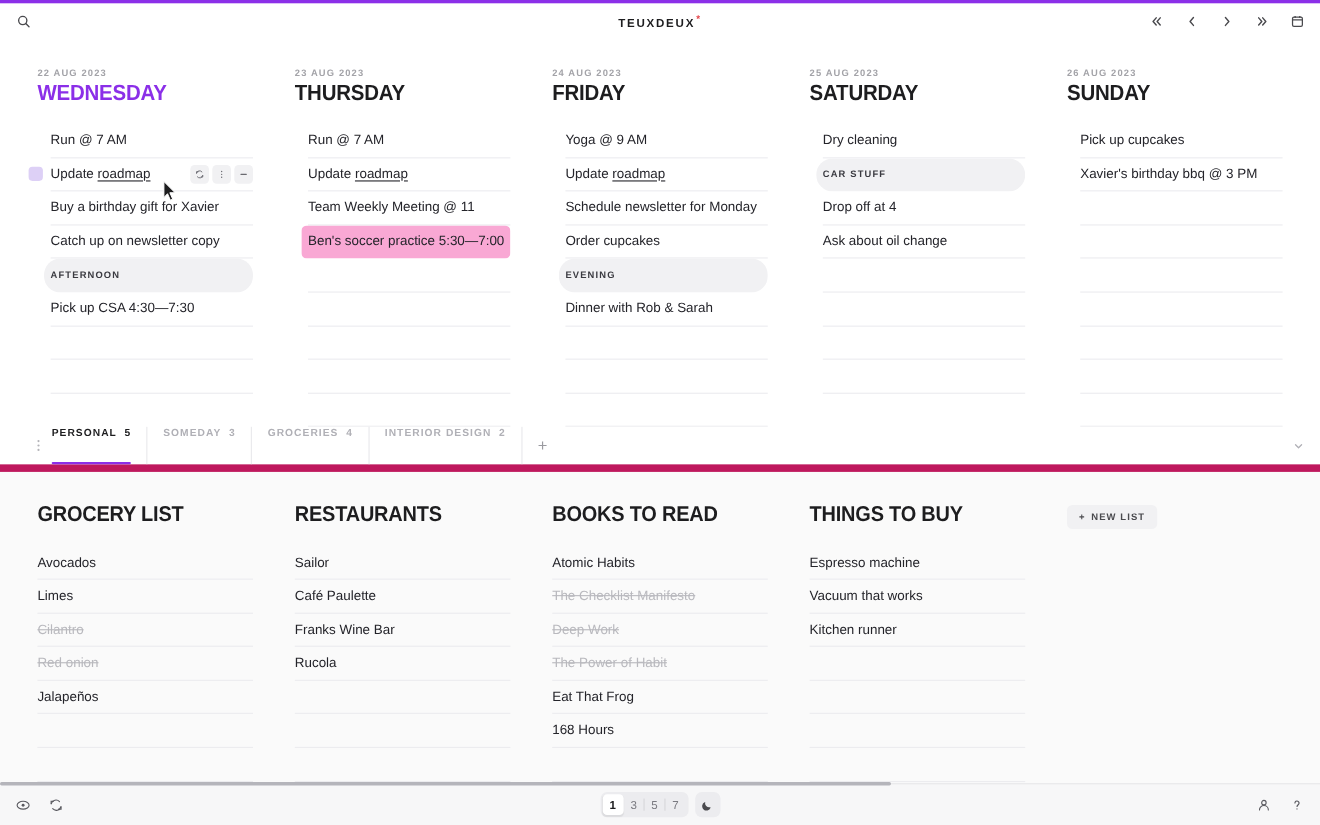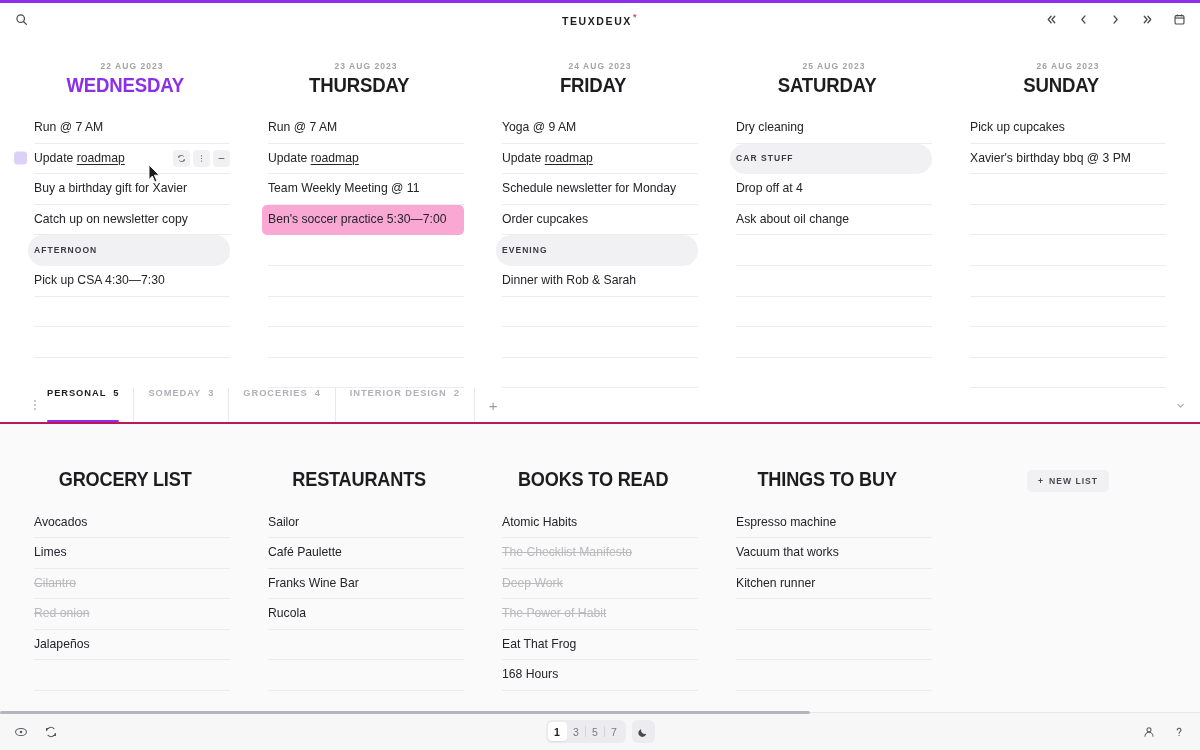--- a/index.html
+++ b/index.html
@@ -3,21 +3,21 @@
 <meta charset="utf-8">
 <style>
   * { box-sizing: border-box; margin: 0; padding: 0; }
   html, body {
     width: 1200px; height: 750px;
     font-family: "Liberation Sans", sans-serif;
     background: #ffffff;
     color: #1d1d1f;
     overflow: hidden;
   }
-  #app { position: relative; width: 1200px; height: 750px; display: flex; flex-direction: column; text-align: center; }
+  #app { position: relative; width: 1200px; height: 750px; display: flex; flex-direction: column; }
 
   
   .topbar {
     height: 36px; flex: 0 0 36px;
     border-top: 3px solid #8b2fe8;
     background: #fff;
     display: flex; align-items: center;
     position: relative;
   }
   .topbar-left { position: absolute; left: 8px; display: flex; align-items: center; }
@@ -49,21 +49,21 @@
     color: #a3a3a8; margin-top: 25px; text-transform: uppercase;
   }
   .day-name {
     font-family: "Liberation Sans Narrow", "Liberation Sans", sans-serif;
     font-weight: 700; font-size: 20px; letter-spacing: -0.2px;
     margin-top: 3px; color: #1d1d1f;
     text-transform: uppercase; transform: scaleX(0.93); transform-origin: left center;
   }
   .day-col.today .day-name { color: #8b2fe8; }
 
-  .todo-list { margin-top: 16px; }
+  .todo-list { margin-top: 16px; margin-left: 12px; }
   .todo {
     position: relative;
     min-height: 30.6px;
     display: flex; align-items: center;
     border-bottom: 1px solid #ececef;
     font-size: 12.2px; color: #24242a;
     padding: 0 2px 0 0;
     cursor: text;
   }
   .todo .txt { line-height: 1.25; }
@@ -124,22 +124,22 @@
   .tab .cnt { font-size: 9.3px; font-weight: 700; }
   .tab-add {
     padding: 0 14px; color: #9a9aa0; font-size: 15px; cursor: pointer;
     display: flex; align-items: center; height: 100%;
   }
   .collapse-btn { position: absolute; right: 14px; color: #b0b0b6; cursor: pointer; font-size: 11px; }
 
   
   .lists {
     flex: 1 1 auto;
-    display: flex; padding: 16px 34px; gap: 0;
-    background: #fafafa; border-top: 2px solid #be185d;
+    display: flex; padding: 0 34px; gap: 0;
+    background: #fafafa; border-top: 7px solid #be185d;
     overflow: hidden;
   }
   .list-col { flex: 1 1 0; min-width: 0; padding-right: 38px; position: relative; }
   .list-col:last-child { padding-right: 0; }
   .list-title {
     font-family: "Liberation Sans Narrow", "Liberation Sans", sans-serif;
     font-weight: 700; font-size: 19.5px; letter-spacing: -0.2px;
     margin-top: 28px; color: #1d1d1f; text-transform: uppercase;
     transform: scaleX(0.93); transform-origin: left center;
   }

